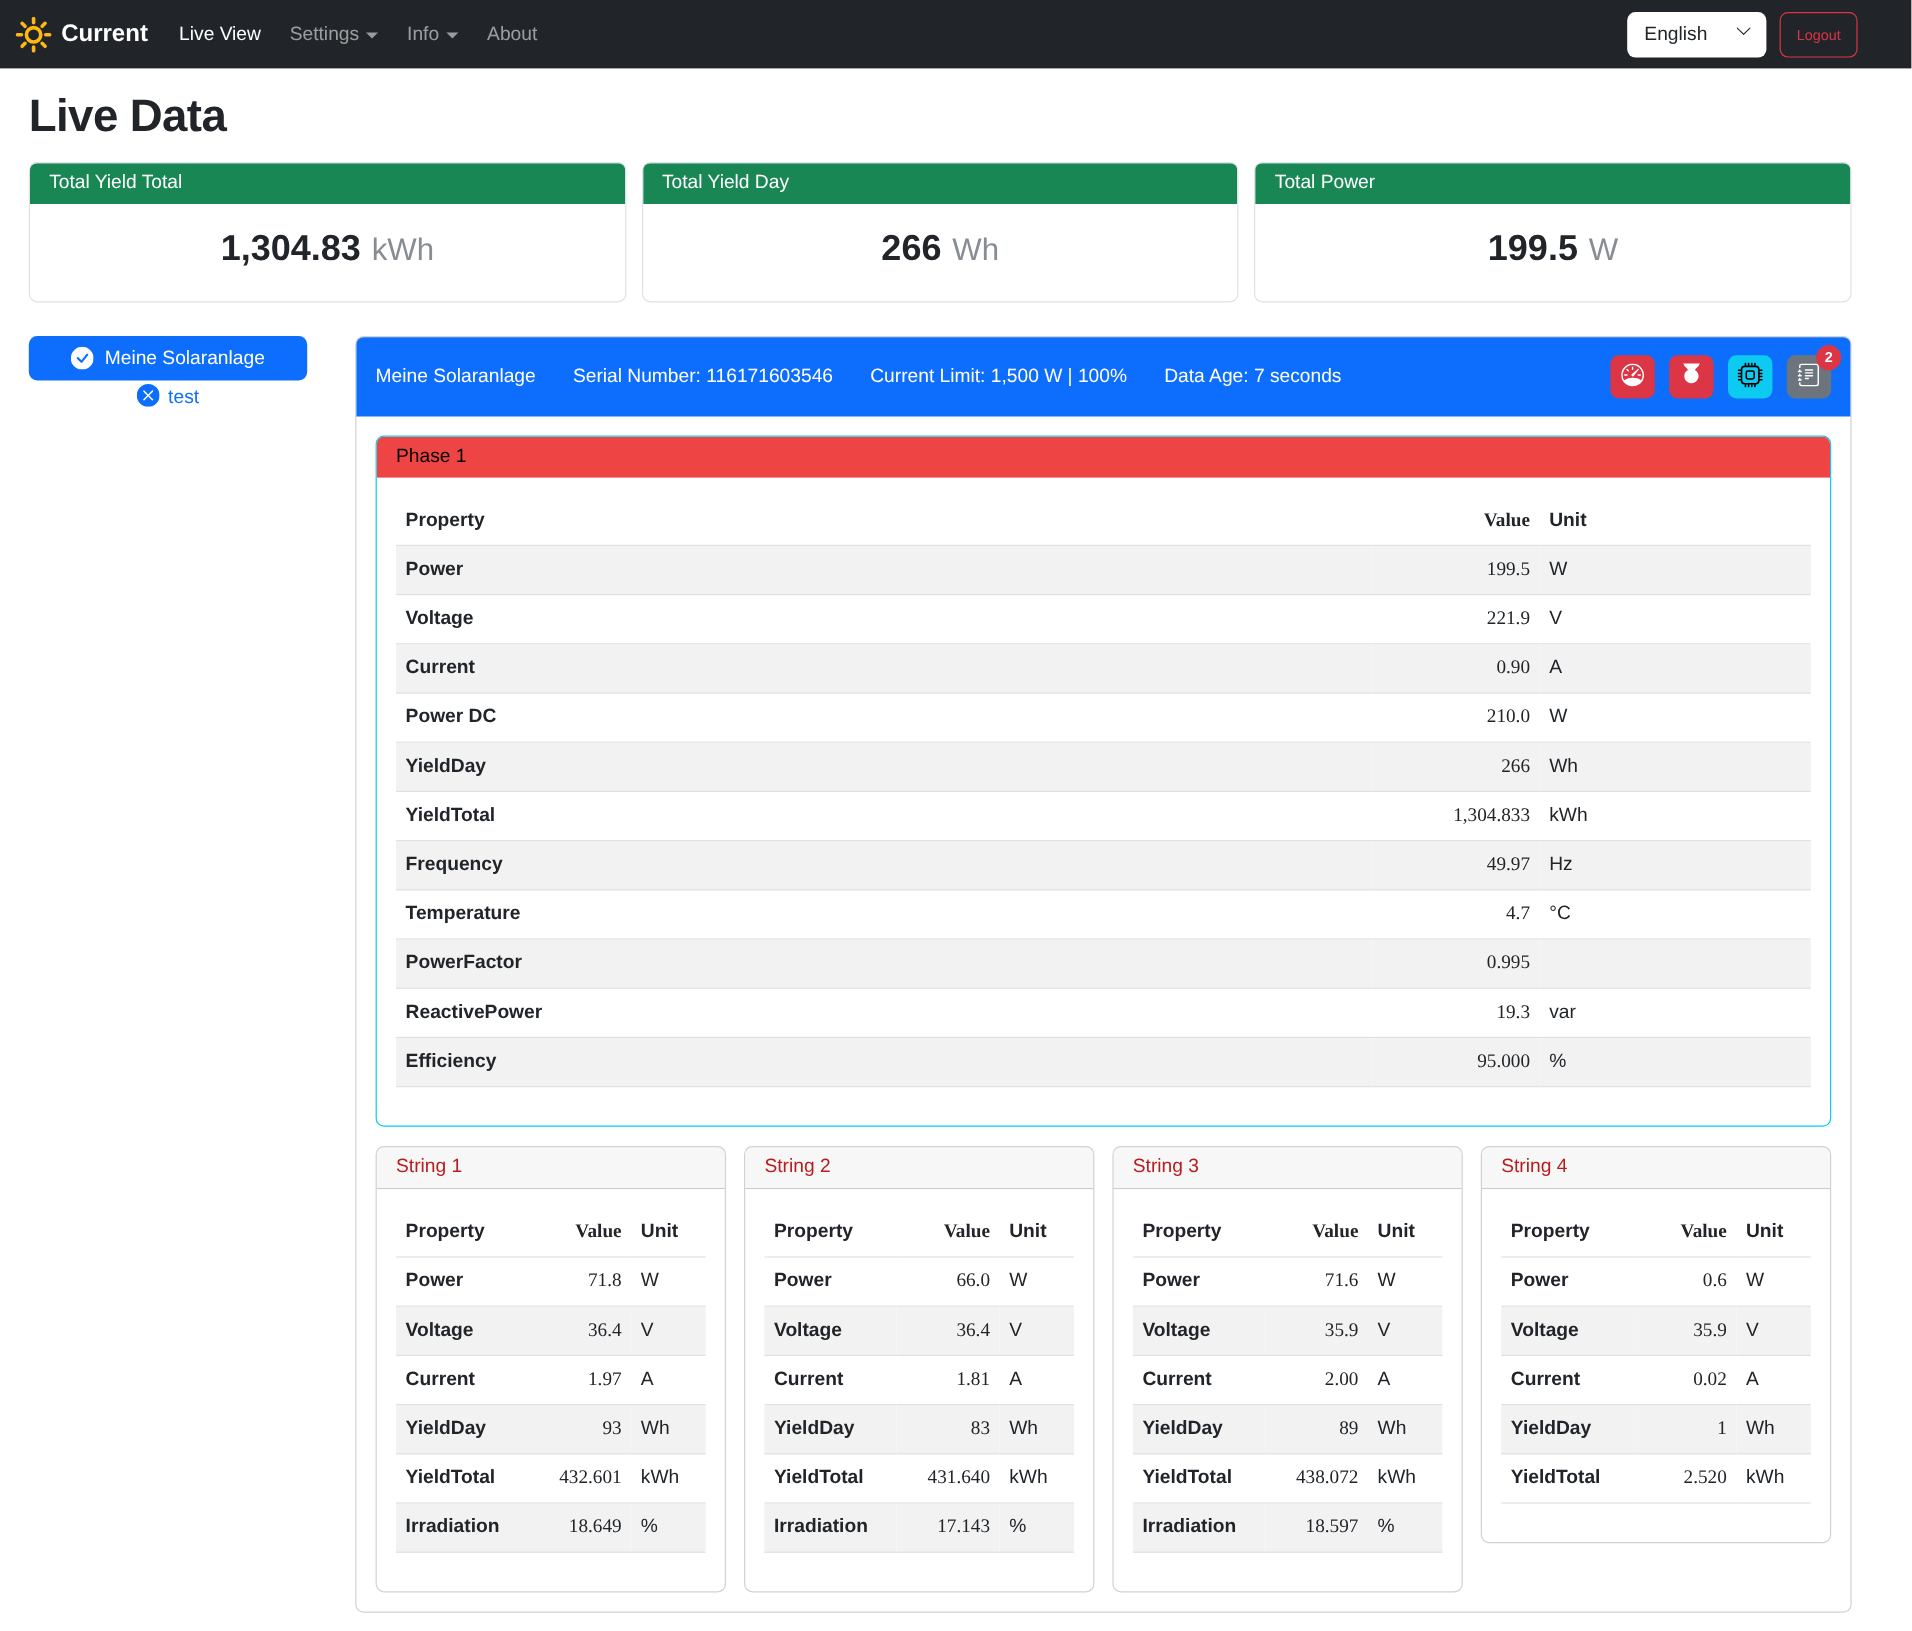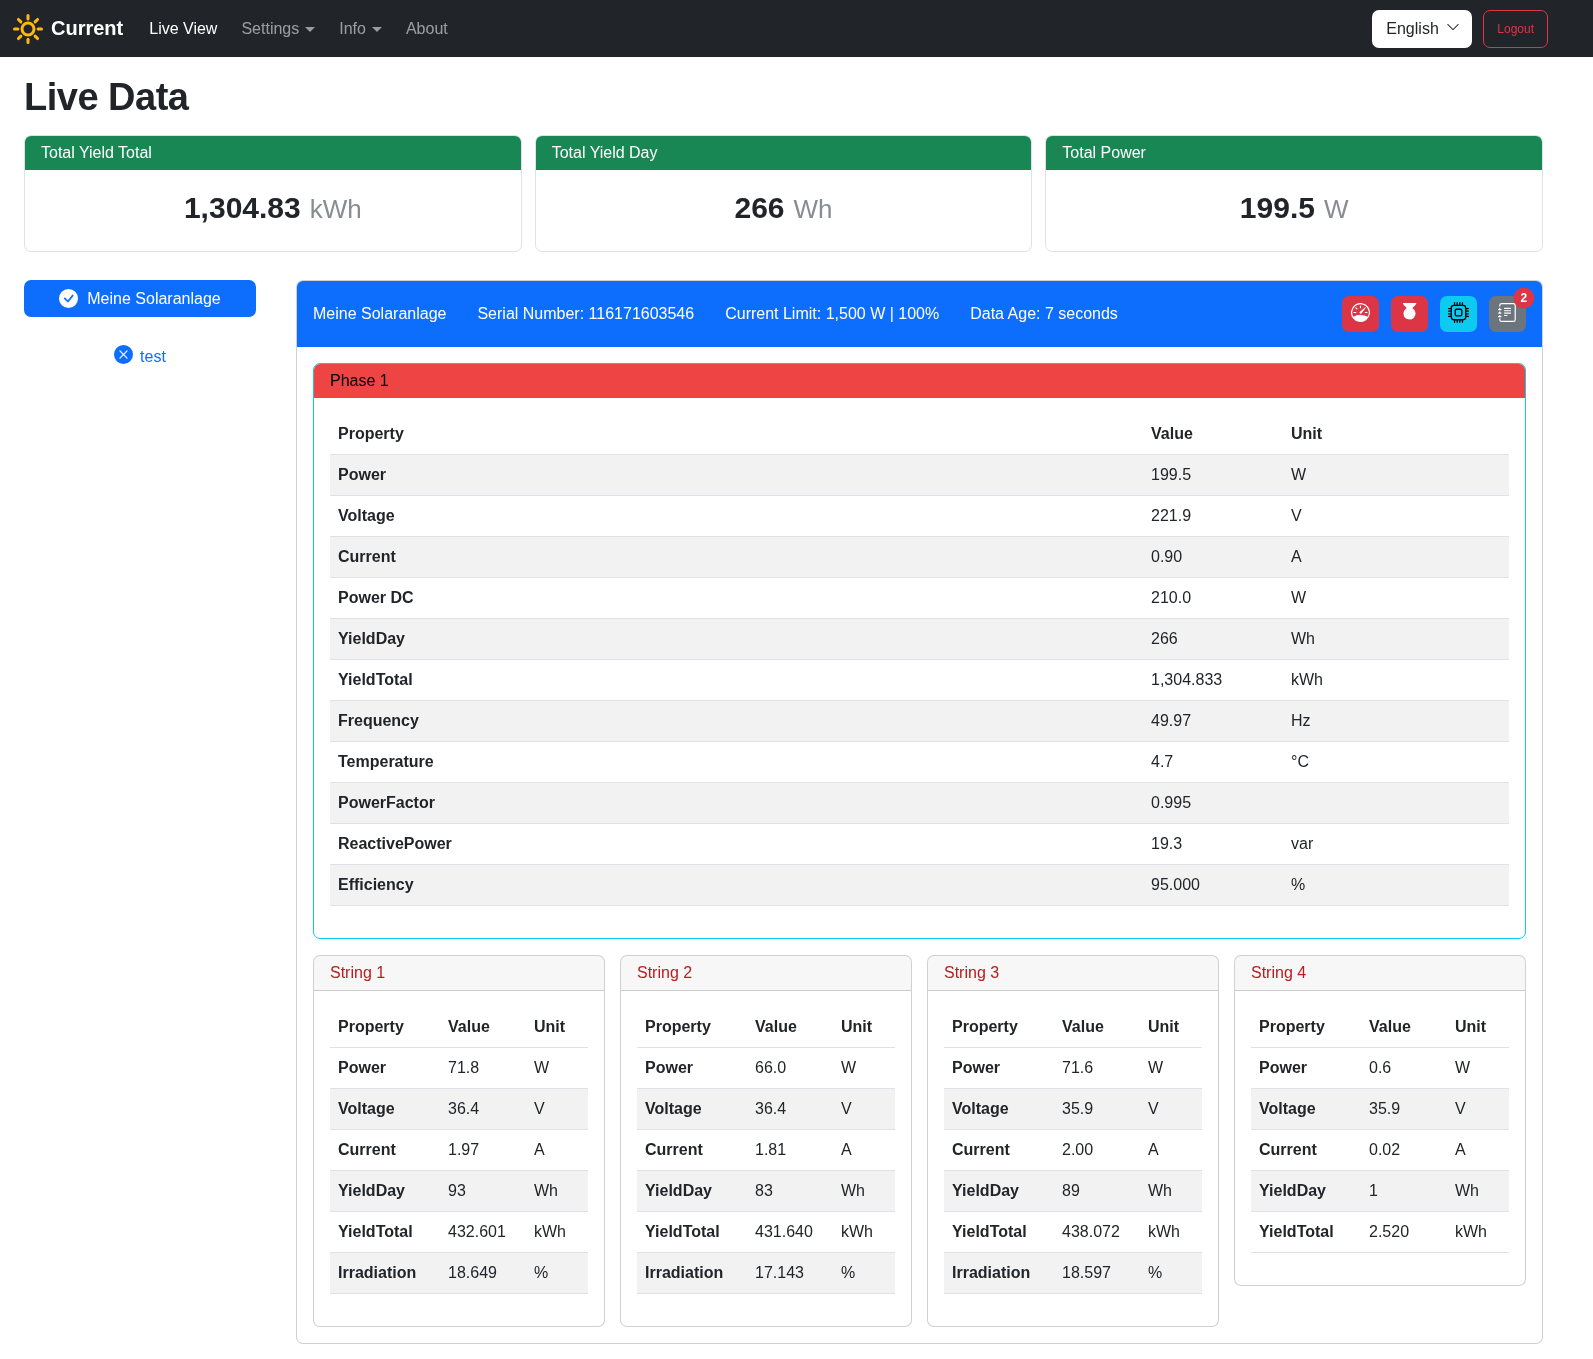--- a/index.html
+++ b/index.html
@@ -21,21 +21,21 @@
     color: rgba(255,255,255,.55); padding: 8px 12px; font-size:16px; cursor:pointer;
     display:flex; align-items:center; gap:6px; text-decoration:none;
   }
   .nav-link.active { color:#fff; }
   .caret {
     width:0; height:0; border-left:5px solid transparent; border-right:5px solid transparent;
     border-top:5px solid currentColor; display:inline-block; margin-top:2px;
   }
   .nav-right { margin-left:auto; display:flex; align-items:center; gap:11px; }
   .lang-select {
-    background:#fff; color:#212529; border-radius:7px; height:38px; width:100px;
+    background:#fff; color:#212529; border-radius:7px; height:38px; width:116px;
     display:flex; align-items:center; justify-content:space-between; padding:0 12px 0 14px;
     font-size:16px; cursor:pointer;
   }
   .logout-btn {
     background:transparent; border:1px solid #dc3545; color:#dc3545; border-radius:7px;
     height:38px; padding:0 13px; font-size:12px; font-family:inherit; cursor:pointer;
   }
   
   .page-title { font-size:38px; font-weight:700; color:#212529; margin:19px 0 16px; padding:0 24px; letter-spacing:-.5px; }
   .summary-row { display:flex; gap:13px; margin:0 50px 28px 24px; }
@@ -45,21 +45,21 @@
   .summary-value { font-size:30px; font-weight:700; color:#212529; }
   .summary-unit { font-size:26px; color:#878d93; margin-left:9px; }
   
   .main-row { display:flex; align-items:flex-start; gap:40px; margin:0 50px 16px 24px; }
   .sidebar { width:232px; flex:none; }
   .inverter-select-btn {
     width:100%; height:37px; background:#0d6efd; border:none; border-radius:7px; color:#fff;
     font-size:16px; font-family:inherit; display:flex; align-items:center; justify-content:center; gap:9px; cursor:pointer;
   }
   .inverter-select-btn svg { display:block; }
-  .sidebar-link { margin-top:28px; display:flex; align-items:center; justify-content:center; gap:7px; color:#0d6efd; font-size:16px; cursor:pointer; text-decoration:none; }
+  .sidebar-link { margin-top:3px; display:flex; align-items:center; justify-content:center; gap:7px; color:#0d6efd; font-size:16px; cursor:pointer; text-decoration:none; }
   
   .inverter-card { flex:1; border:1px solid rgba(0,0,0,.18); border-radius:7px; background:#fff; }
   .inverter-card-header {
     background:#0d6efd; color:#fff; border-radius:6px 6px 0 0; padding:15px 16px;
     display:flex; align-items:center; gap:31px; font-size:16px;
   }
   .inverter-card-header .spacer { margin-left:auto; }
   .header-actions { display:flex; gap:12px; }
   .icon-btn {
     width:37px; height:36px; border:none; border-radius:7px; display:flex; align-items:center;
@@ -78,21 +78,21 @@
   .phase-card { border:1px solid #0dcaf0; border-radius:7px; margin-bottom:16px; overflow:hidden; }
   .phase-card-header { background:#ef4444; color:#000; padding:8px 16px; font-size:16px; }
   .phase-card-body { padding:16px; }
   
   table.data-table { width:100%; border-collapse:collapse; margin-bottom:16px; }
   .data-table th, .data-table td {
     padding:8px; font-size:16px; line-height:24px; border-bottom:1px solid #dee2e6; vertical-align:middle;
   }
   .data-table thead th { font-weight:700; }
   .col-property { text-align:left; font-weight:700; }
-  .col-value { text-align:left; font-weight:400; }
+  .col-value { text-align:right; font-weight:400;font-family:Liberation Serif, serif; }
   .col-unit { text-align:left; font-weight:400; }
   td.col-property { font-weight:700; }
   table.striped-odd tbody tr:nth-child(odd) { background:#f2f2f2; }
   table.striped-even tbody tr:nth-child(even) { background:#f2f2f2; }
   .phase-table col.c-val { width:140px; }
   .phase-table col.c-unit { width:226px; }
   .string-table col.c-val { width:86px; }
   .string-table col.c-unit { width:62px; }
   
   .strings-row { display:flex; gap:15px; align-items:flex-start; }

